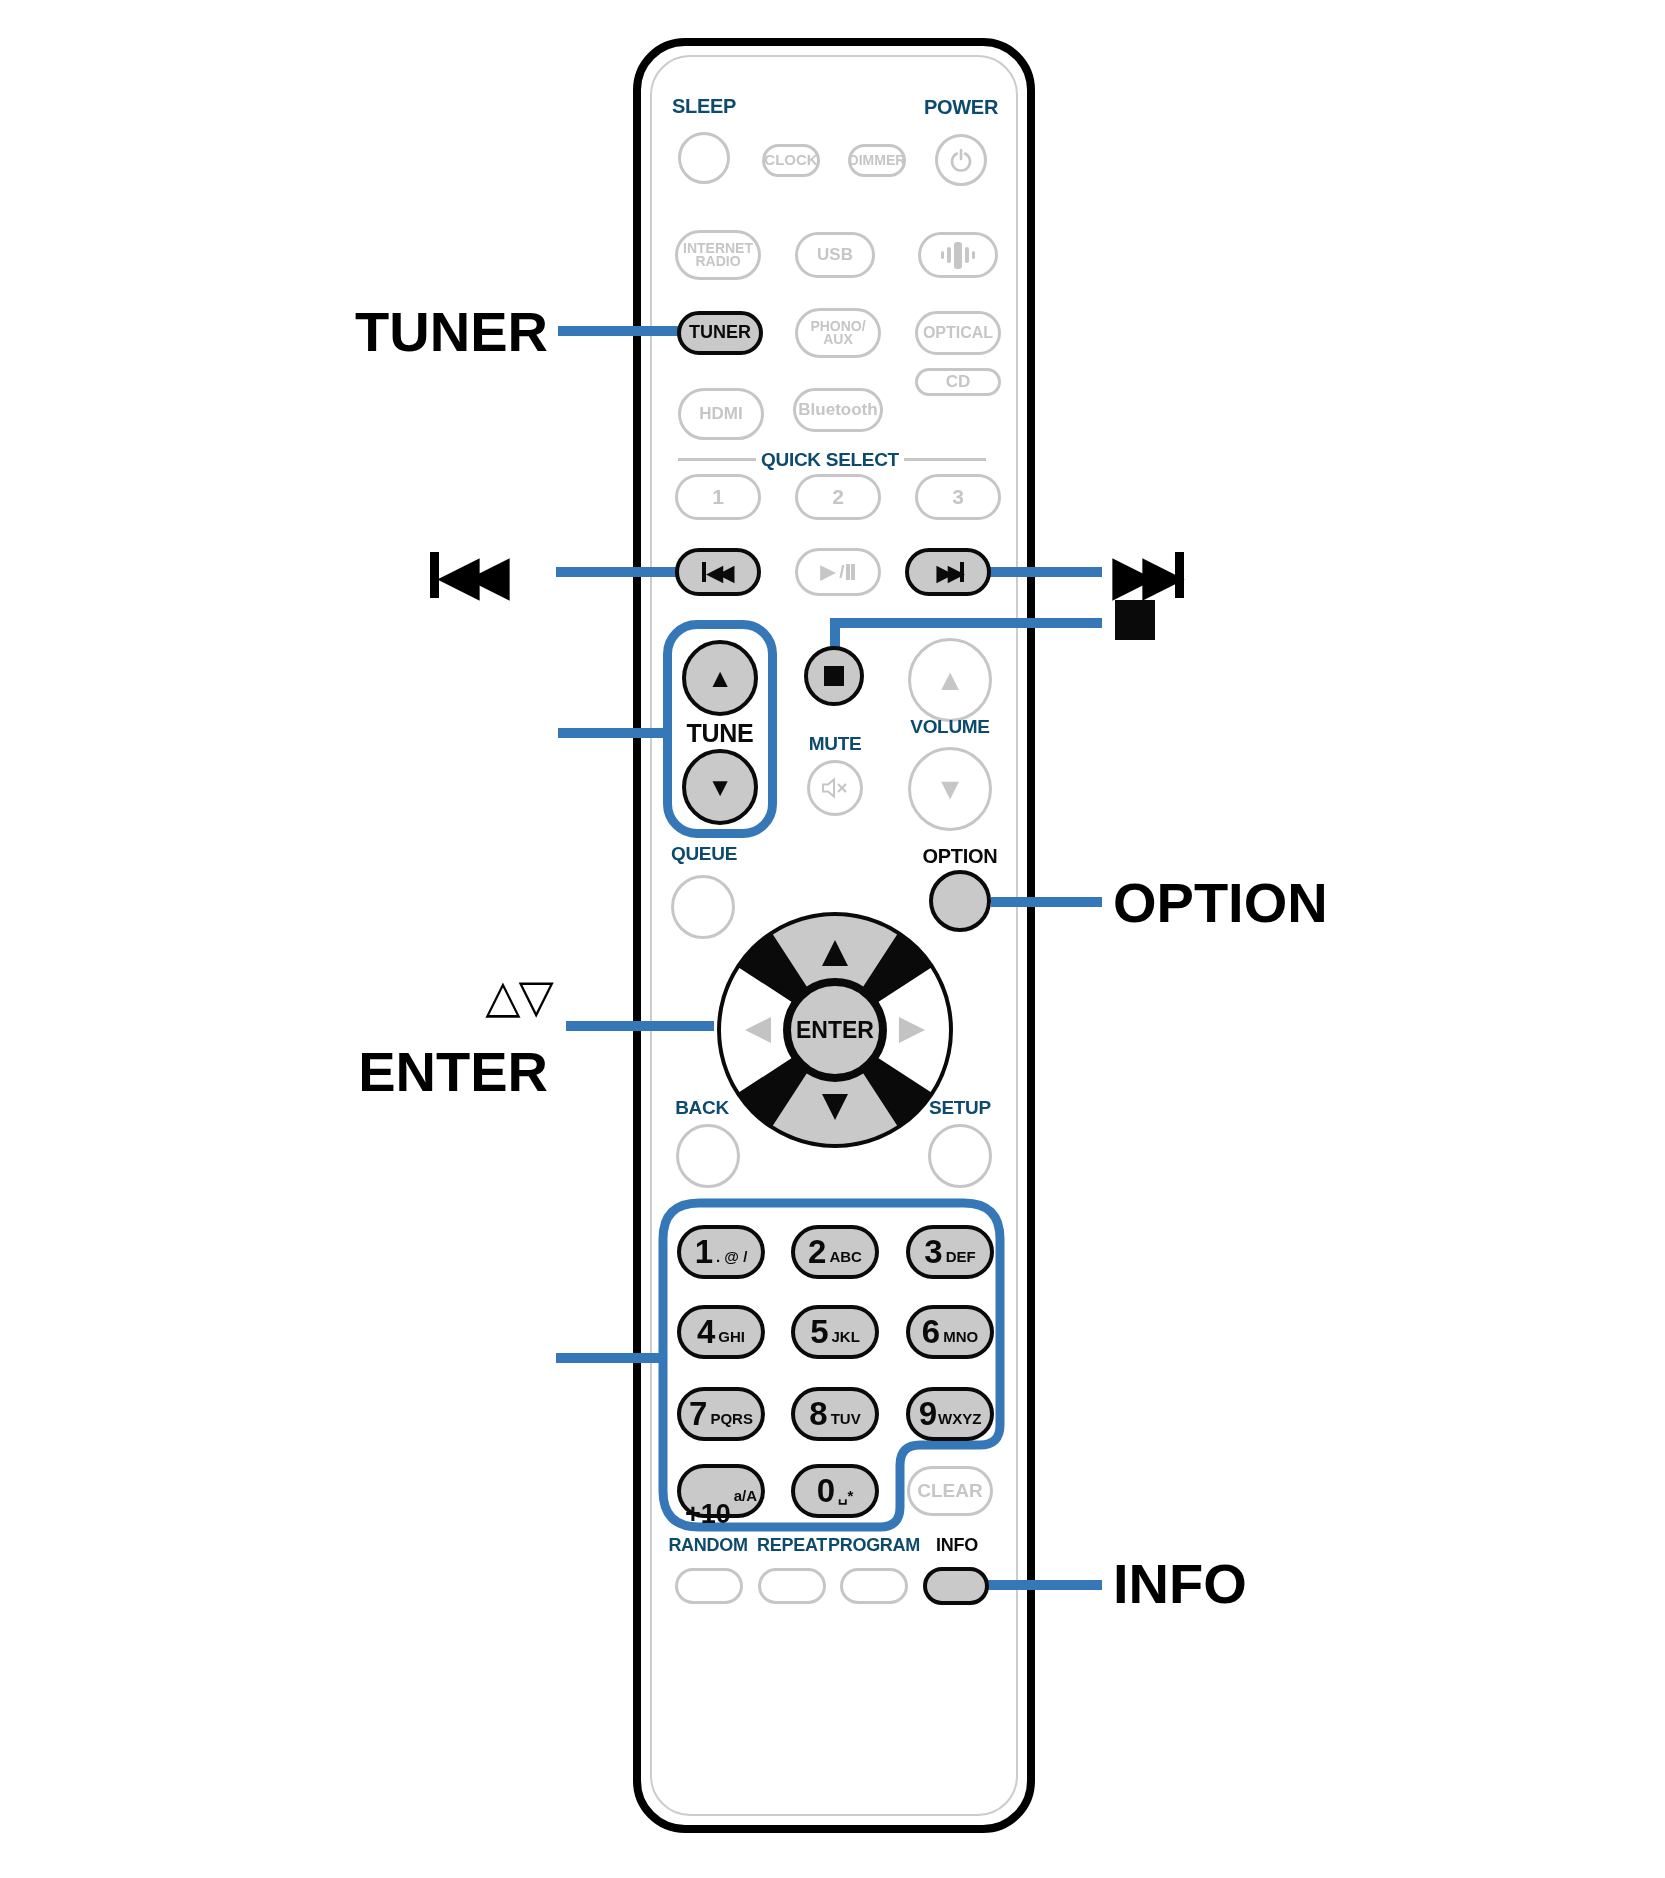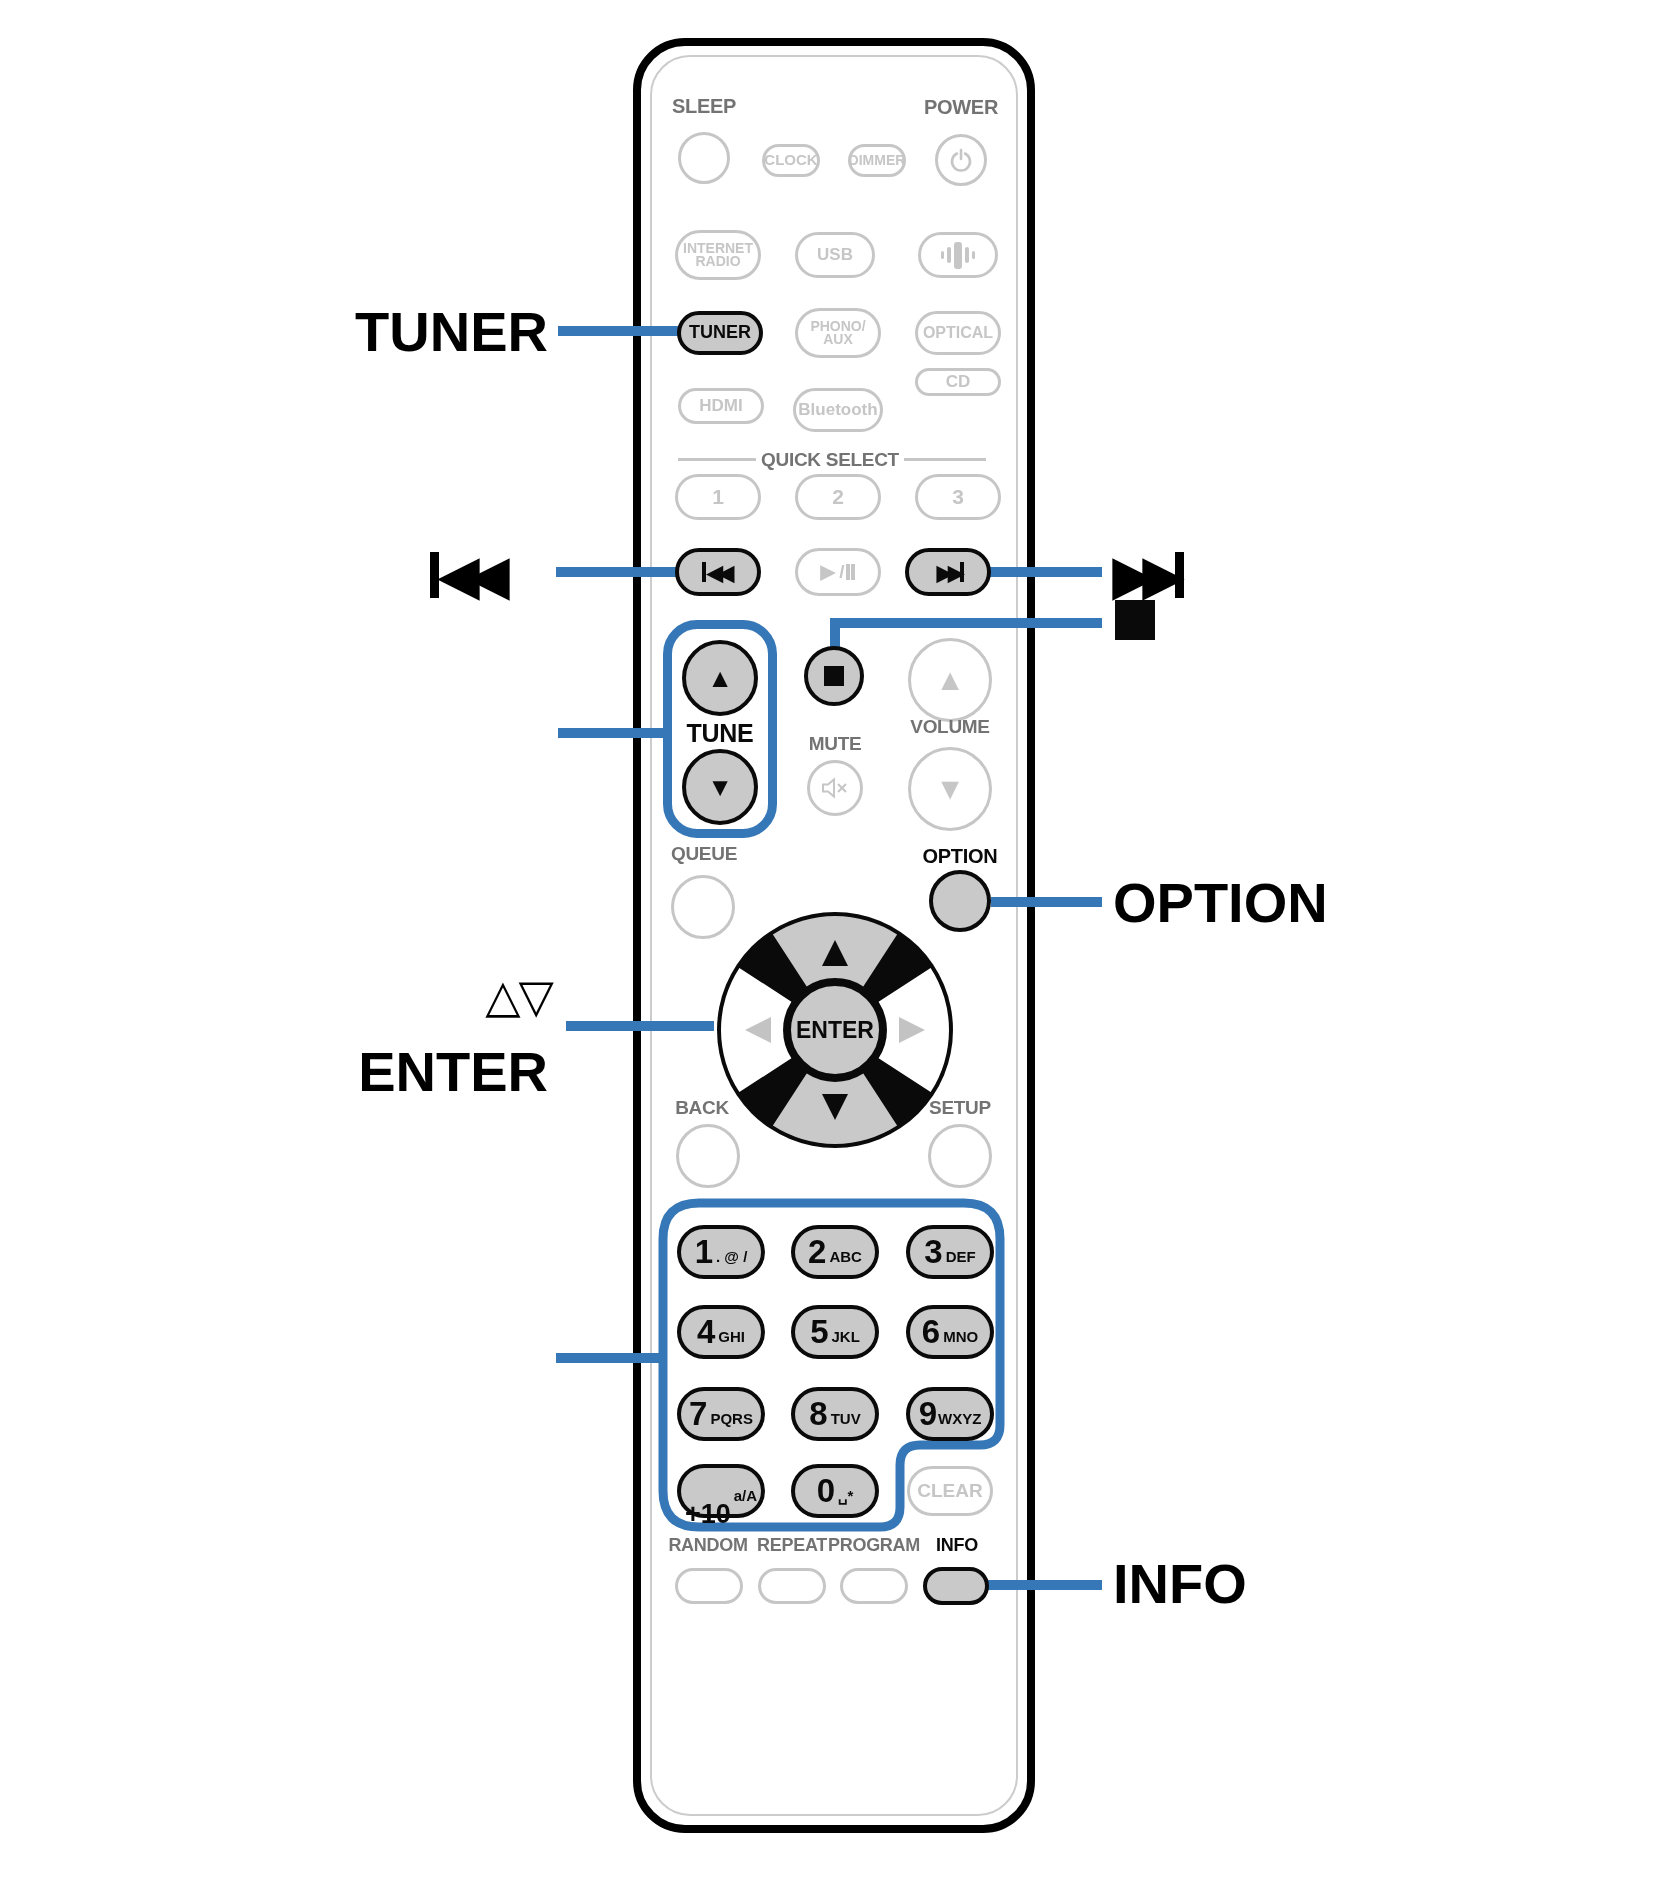--- a/index.html
+++ b/index.html
@@ -12,21 +12,21 @@
   .remote-inner{position:absolute;left:650px;top:55px;width:368px;height:1761px;
      border:2px solid #ccc;border-radius:40px;box-sizing:border-box;}
   
   .pill{position:absolute;display:flex;align-items:center;justify-content:center;gap:3px;
         border-radius:999px;background:#fff;border:3px solid #c6c6c6;color:#c6c6c6;
         font-weight:bold;box-sizing:border-box;text-align:center;white-space:pre-line;line-height:0.95;}
   .pill.hl{background:#c9c9c9;border:4px solid #0a0a0a;color:#0a0a0a;}
   .circle{position:absolute;border-radius:50%;background:#fff;border:3px solid #c6c6c6;
         box-sizing:border-box;display:flex;align-items:center;justify-content:center;color:#c6c6c6;font-weight:bold;}
   .circle.hl{background:#c9c9c9;border:4px solid #0a0a0a;color:#0a0a0a;}
-  .lbl{position:absolute;color:#737373;font-weight:bold;white-space:nowrap;
+  .lbl{position:absolute;color:#0c4a6e;font-weight:bold;white-space:nowrap;
        transform:translate(-50%,-50%);letter-spacing:-0.3px;}
   .lbl.dark{color:#0a0a0a;}
   
   .callout{position:absolute;color:#000;font-weight:bold;white-space:nowrap;font-size:56px;
            transform:translate(0,-50%);}
   .callout.r{transform:translate(-100%,-50%);}
   .cline{position:absolute;height:10px;background:#3678b7;}
   .vline{position:absolute;width:10px;background:#3678b7;}
   .blue-box{position:absolute;border:9px solid #3678b7;border-radius:34px;box-sizing:border-box;}
   .cbar{display:inline-block;width:9px;height:46px;background:#000;}
@@ -93,21 +93,21 @@
       <div style="width:4px;height:16px;"></div>
       <div style="width:3px;height:8px;"></div>
     </div>
   </div>
 
   <div class="pill hl" style="left:677px;top:311px;width:86px;height:44px;font-size:18px;">TUNER</div>
   <div class="pill" style="left:795px;top:308px;width:86px;height:50px;font-size:14px;">PHONO/
 AUX</div>
   <div class="pill" style="left:915px;top:311px;width:86px;height:44px;font-size:16px;">OPTICAL</div>
 
-  <div class="pill" style="left:678px;top:388px;width:86px;height:36px;font-size:17px;">HDMI</div>
+  <div class="pill" style="left:678px;top:388px;width:86px;height:52px;font-size:17px;">HDMI</div>
   <div class="pill" style="left:793px;top:388px;width:90px;height:44px;font-size:17px;">Bluetooth</div>
   <div class="pill" style="left:915px;top:368px;width:86px;height:28px;font-size:17px;">CD</div>
 
   <div class="lbl" style="left:830px;top:460px;font-size:19px;">QUICK SELECT</div>
   <div class="abs" style="left:678px;top:458px;width:78px;height:3px;background:#c6c6c6;"></div>
   <div class="abs" style="left:904px;top:458px;width:82px;height:3px;background:#c6c6c6;"></div>
   <div class="pill" style="left:675px;top:474px;width:86px;height:46px;font-size:21px;">1</div>
   <div class="pill" style="left:795px;top:474px;width:86px;height:46px;font-size:21px;">2</div>
   <div class="pill" style="left:915px;top:474px;width:86px;height:46px;font-size:21px;">3</div>
 

